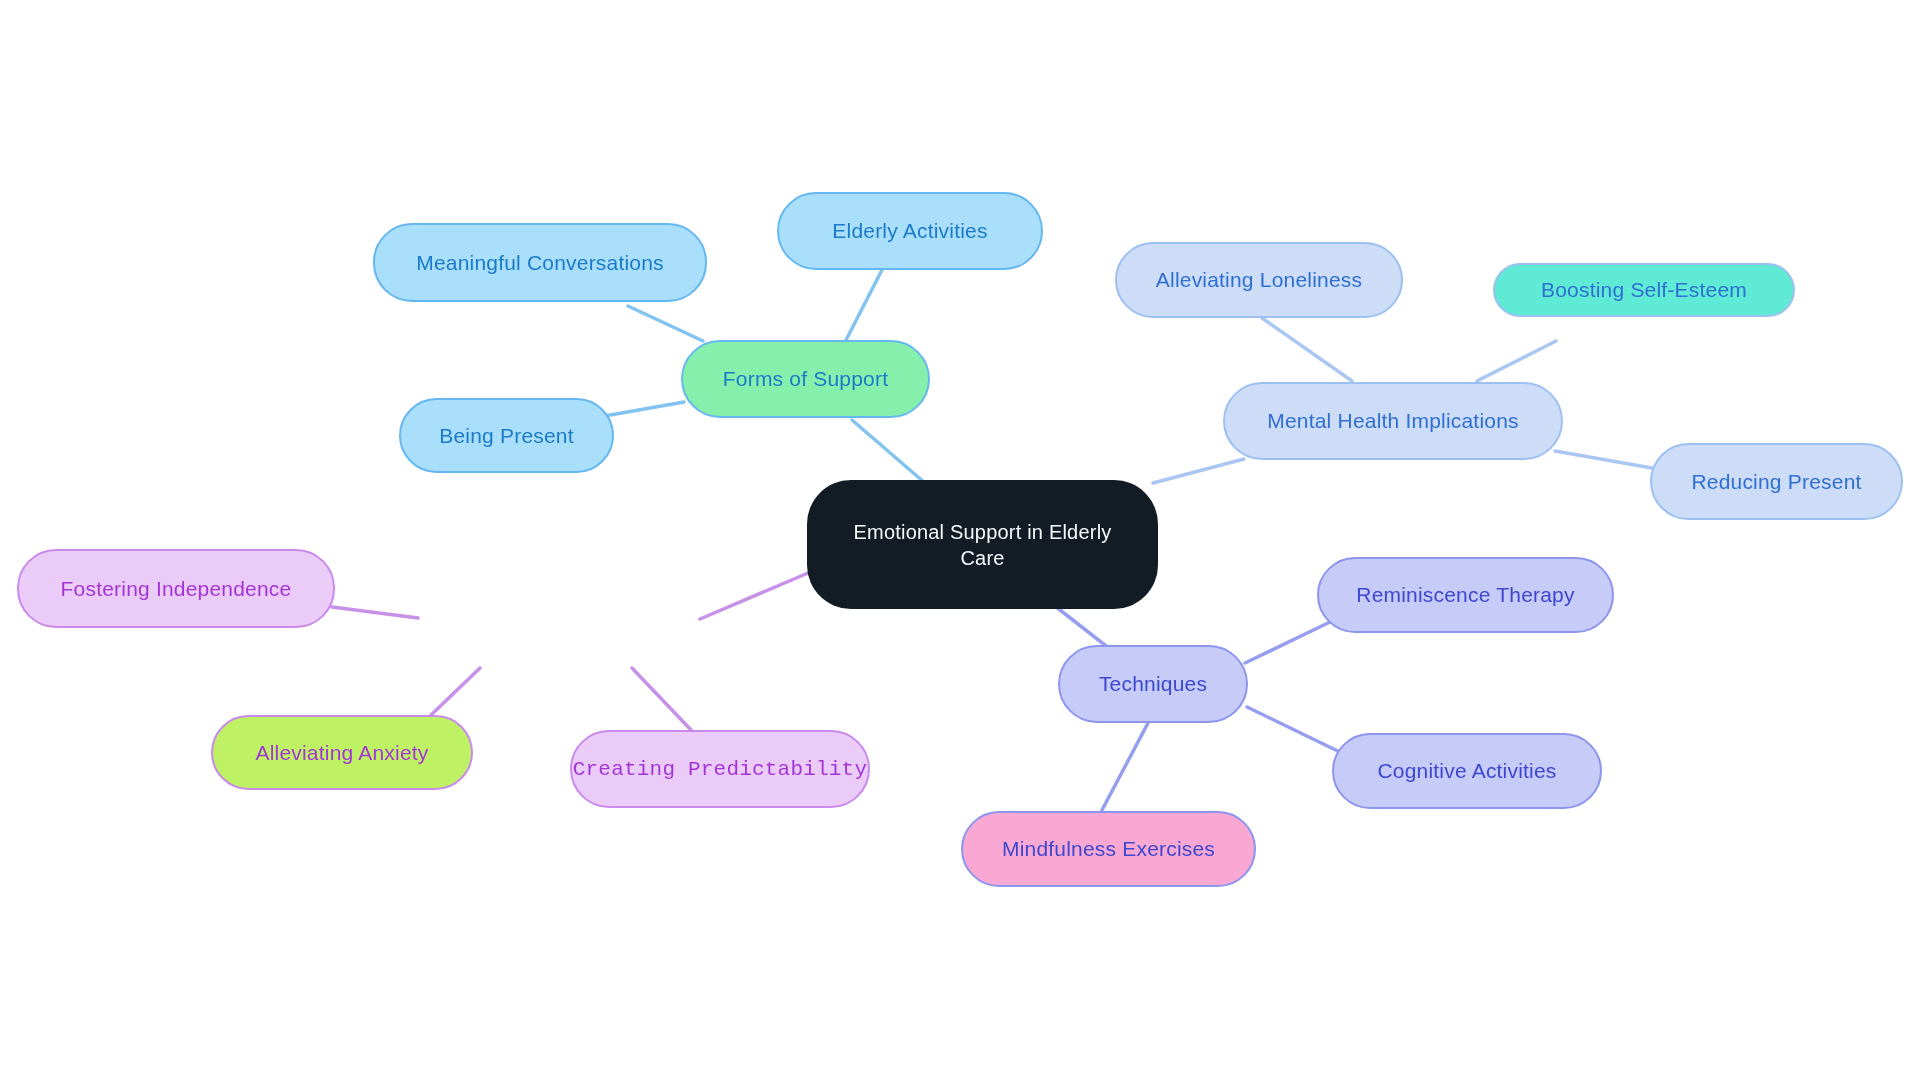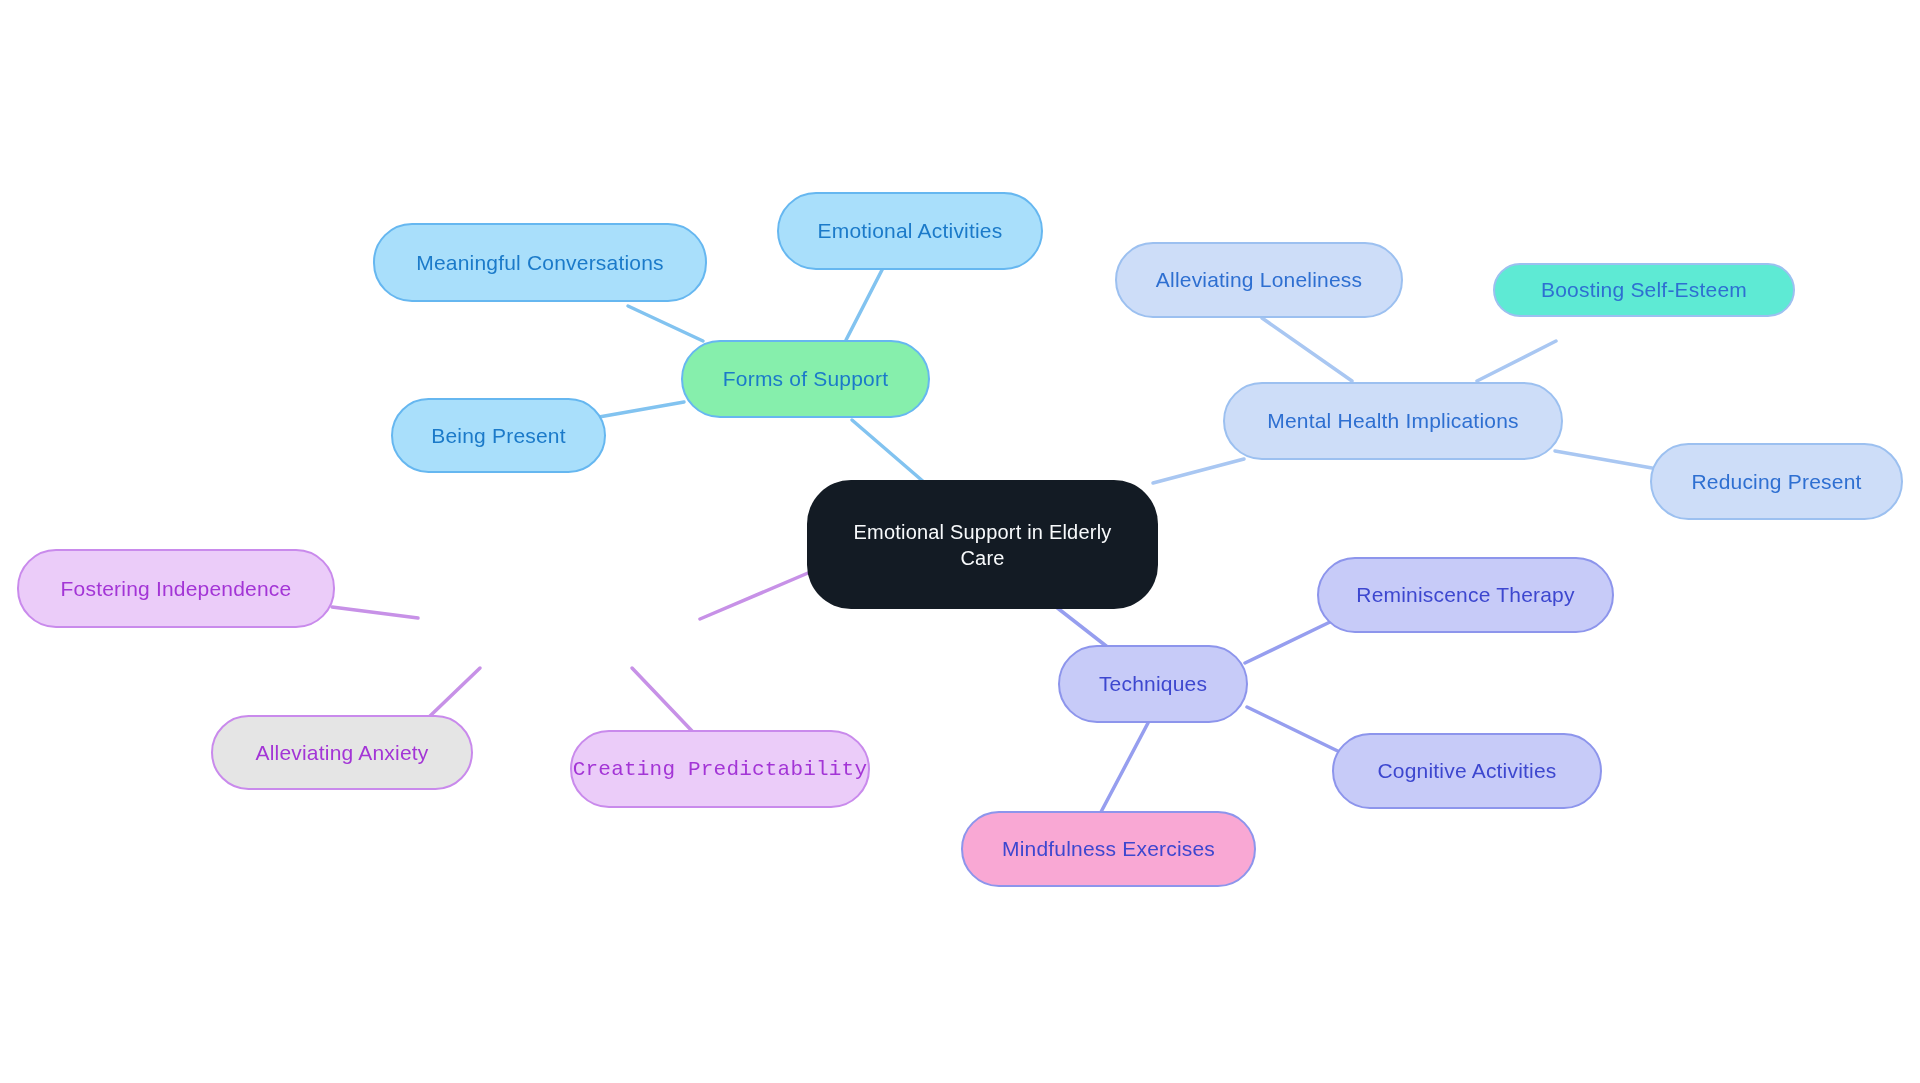--- a/index.html
+++ b/index.html
@@ -83,43 +83,43 @@
     <span class="lbl">Emotional Support in Elderly Care</span>
   </div>
 
   <div class="node" style="left: 681px; top: 340px; width: 249px; height: 78px; background: #86efac; border-color: rgb(102, 183, 240); color: rgb(27, 122, 201);">
     <span class="lbl">Forms of Support</span>
   </div>
   <div class="node" style="left: 373px; top: 223px; width: 334px; height: 79px; background: rgb(169, 223, 251); border-color: rgb(102, 183, 240); color: rgb(27, 122, 201);">
     <span class="lbl">Meaningful Conversations</span>
   </div>
   <div class="node" style="left: 777px; top: 192px; width: 266px; height: 78px; background: rgb(169, 223, 251); border-color: rgb(102, 183, 240); color: rgb(27, 122, 201);">
-    <span class="lbl">Emotional Activities</span>
+    <span class="lbl">Elderly Activities</span>
   </div>
-  <div class="node" style="left: 391px; top: 398px; width: 215px; height: 75px; background: rgb(169, 223, 251); border-color: rgb(102, 183, 240); color: rgb(27, 122, 201);">
+  <div class="node" style="left: 399px; top: 398px; width: 215px; height: 75px; background: rgb(169, 223, 251); border-color: rgb(102, 183, 240); color: rgb(27, 122, 201);">
     <span class="lbl">Being Present</span>
   </div>
 
   <div class="node" style="left: 1223px; top: 382px; width: 340px; height: 78px; background: rgb(205, 221, 248); border-color: rgb(156, 192, 240); color: rgb(46, 111, 209);">
     <span class="lbl">Mental Health Implications</span>
   </div>
   <div class="node" style="left: 1115px; top: 242px; width: 288px; height: 76px; background: rgb(205, 221, 248); border-color: rgb(156, 192, 240); color: rgb(46, 111, 209);">
     <span class="lbl">Alleviating Loneliness</span>
   </div>
   <div class="node" style="left: 1493px; top: 263px; width: 302px; height: 54px; background: #5eead4; border-color: rgb(156, 192, 240); color: rgb(46, 111, 209);">
     <span class="lbl">Boosting Self-Esteem</span>
   </div>
   <div class="node" style="left: 1650px; top: 443px; width: 253px; height: 77px; background: rgb(205, 221, 248); border-color: rgb(156, 192, 240); color: rgb(46, 111, 209);">
     <span class="lbl">Reducing Present</span>
   </div>
 
   <div class="node" style="left: 17px; top: 549px; width: 318px; height: 79px; background: rgb(235, 204, 249); border-color: rgb(201, 138, 236); color: rgb(163, 53, 214);">
     <span class="lbl">Fostering Independence</span>
   </div>
-  <div class="node" style="left: 211px; top: 715px; width: 262px; height: 75px; background: #e5e5e5; border-color: rgb(201, 138, 236); color: rgb(163, 53, 214);">
+  <div class="node" style="left: 211px; top: 715px; width: 262px; height: 75px; background: #bef264; border-color: rgb(201, 138, 236); color: rgb(163, 53, 214);">
     <span class="lbl">Alleviating Anxiety</span>
   </div>
   <div class="node" style="left: 570px; top: 730px; width: 300px; height: 78px; background: rgb(235, 204, 249); border-color: rgb(201, 138, 236); color: rgb(163, 53, 214); font-family: Liberation Mono, monospace;">
     <span class="lbl">Creating Predictability</span>
   </div>
 
   <div class="node" style="left: 1058px; top: 645px; width: 190px; height: 78px; background: rgb(199, 203, 248); border-color: rgb(141, 149, 236); color: rgb(61, 71, 207);">
     <span class="lbl">Techniques</span>
   </div>
   <div class="node" style="left: 1317px; top: 557px; width: 297px; height: 76px; background: rgb(199, 203, 248); border-color: rgb(141, 149, 236); color: rgb(61, 71, 207);">

